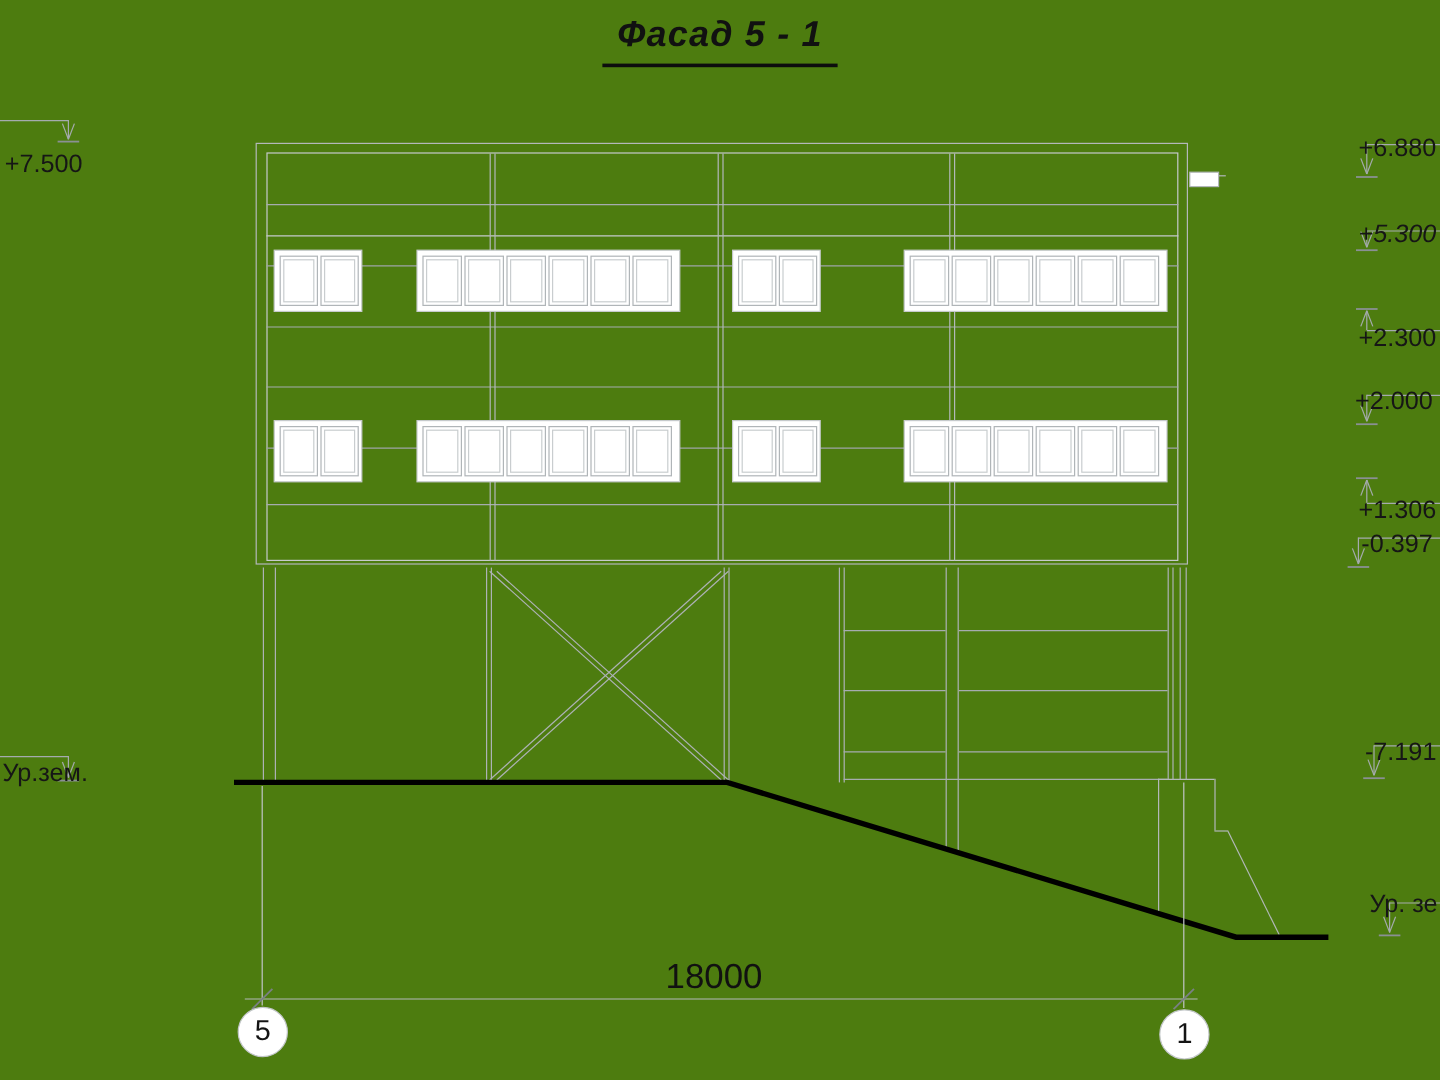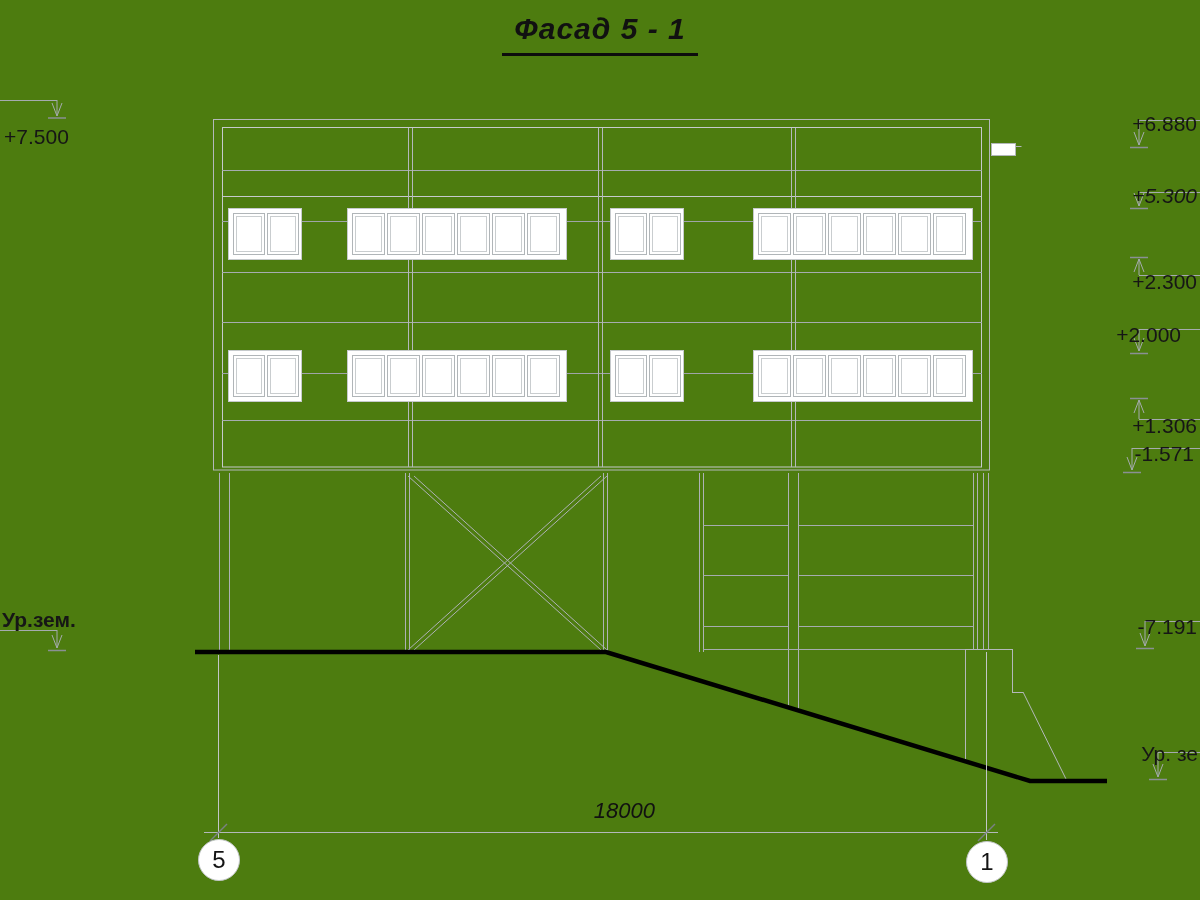--- a/index.html
+++ b/index.html
@@ -12,21 +12,21 @@
   .lbl.right{text-align:right;margin-top:16px;}
   #title-wrap{position:absolute;left:0;top:12px;width:100%;text-align:center;}
   #title{
     display:inline-block;font-size:30px;font-style:italic;font-weight:bold;
     padding:0 12px 7px 12px;border-bottom:3px solid #0d0d0d;letter-spacing:1px;
   }
   .axis-bubble{
     position:absolute;width:40px;height:40px;border:1px solid #c2c6c8;border-radius:50%;
     text-align:center;line-height:40px;font-size:24px;color:#141414;background:#fff;
   }
-  #dim-label{position:absolute;left:535px;top:798px;width:120px;text-align:right;font-size:22px;font-style:italic;}
+  #dim-label{position:absolute;left:535px;top:798px;width:120px;text-align:center;font-size:29px;}
 </style>
 </head>
 <body>
 
 <div id="canvas">
 
   <svg id="drawing" width="1200" height="900" viewBox="0 0 1200 900">
 
     <defs>
       <symbol id="win2" overflow="visible">
@@ -231,28 +231,28 @@
       <line x1="1158" y1="777" x2="1163" y2="764"></line>
       <line x1="1149" y1="779.5" x2="1167" y2="779.5" stroke="#8a9094" stroke-width="1.5"></line>
     </g>
   </svg>
 
   <div id="title-wrap">
     <span id="title">Фасад 5 - 1</span>
   </div>
 
   <div class="lbl" style="left:4px;top:78px;margin-top:48px;">+7.500</div>
-  <div class="lbl" style="left:2px;top:609px;font-weight:bold;">Ур.зем.</div>
+  <div class="lbl" style="left:2px;top:634px;">Ур.зем.</div>
 
   <div class="lbl right" style="right:3px;top:97px;">+6.880</div>
   <div class="lbl right" style="right:3px;top:169px;font-style:italic;">+5.300</div>
   <div class="lbl right" style="right:3px;top:255px;">+2.300</div>
-  <div class="lbl right" style="right:19px;top:308px;">+2.000</div>
+  <div class="lbl right" style="right:6px;top:308px;">+2.000</div>
   <div class="lbl right" style="right:3px;top:399px;">+1.306</div>
-  <div class="lbl right" style="right:6px;top:427px;">-1.571</div>
+  <div class="lbl right" style="right:6px;top:427px;">-0.397</div>
   <div class="lbl right" style="right:3px;top:600px;">-7.191</div>
   <div class="lbl" style="right:2px;top:731px;margin-top:12px;">Ур. зе</div>
 
   <div id="dim-label">18000</div>
 
   <div class="axis-bubble" style="left:198px;top:839px;">5</div>
   <div class="axis-bubble" style="left:966px;top:841px;">1</div>
 
 </div>
 

